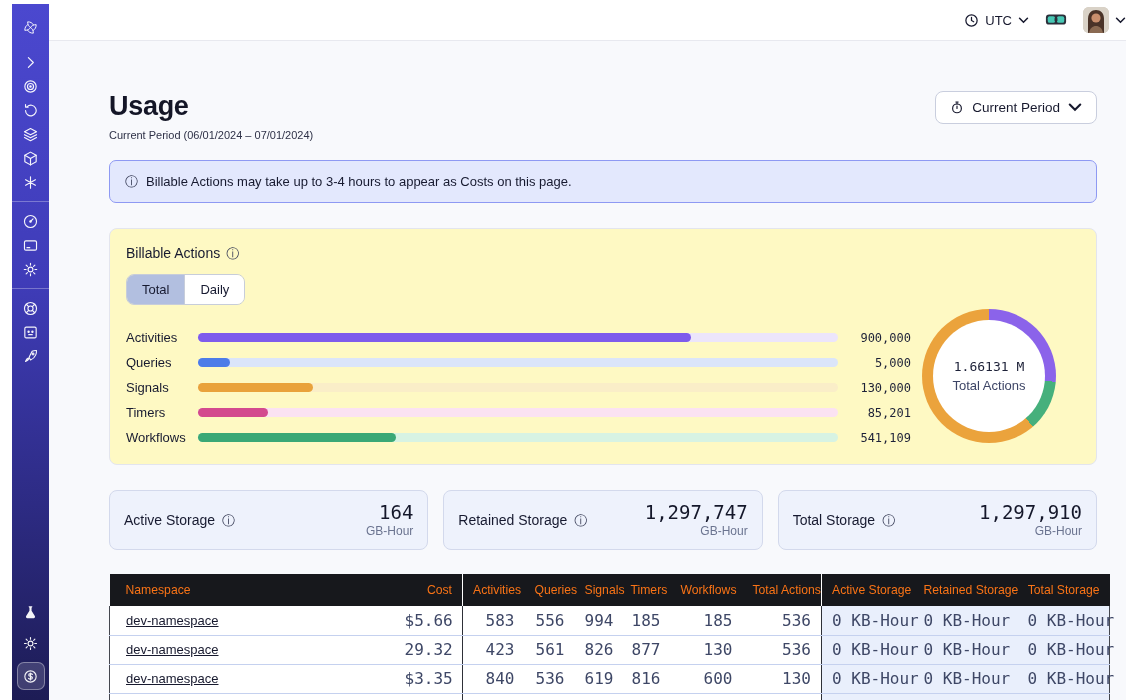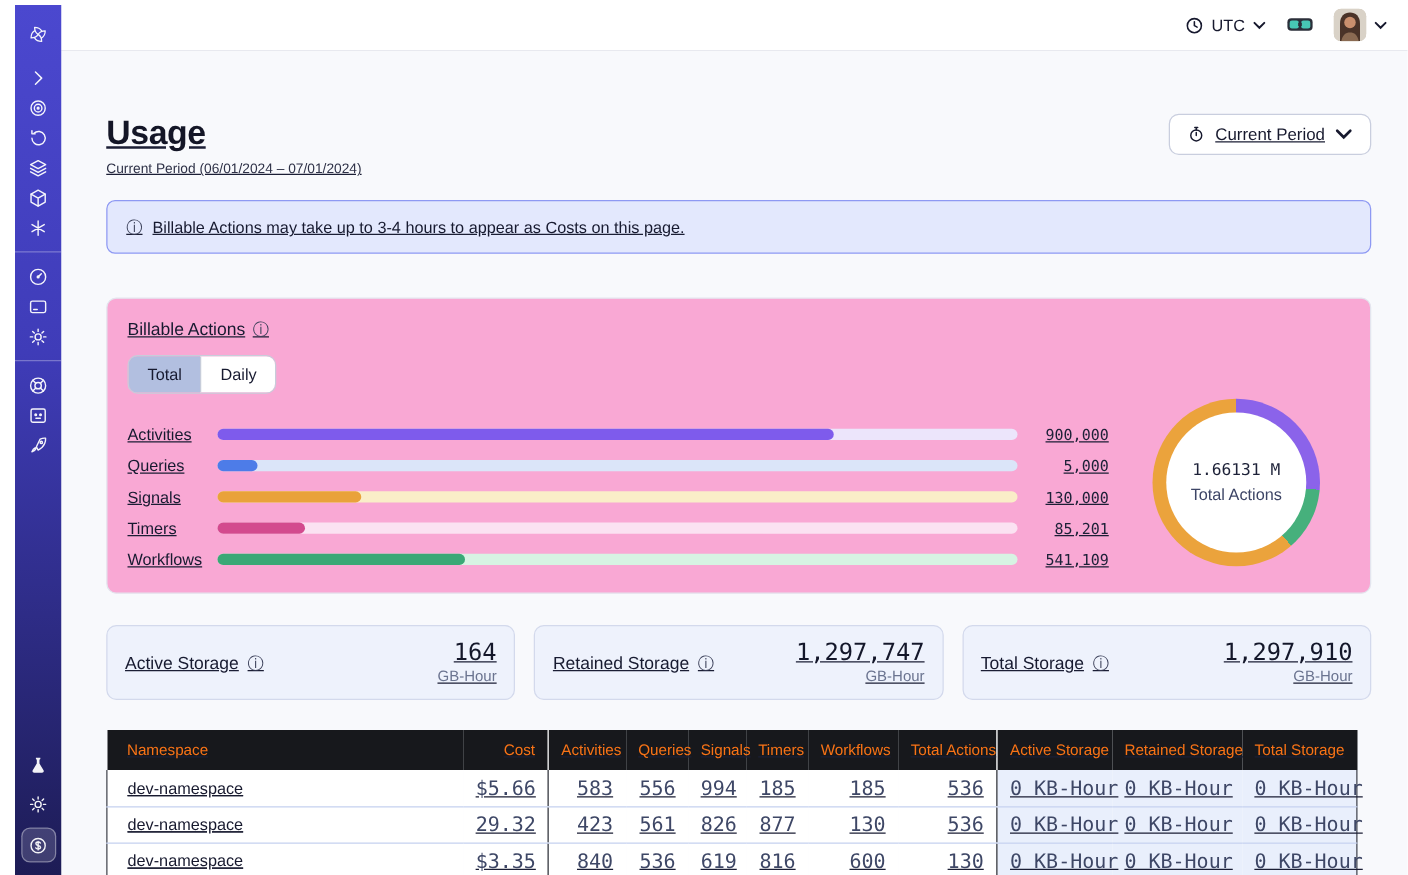--- a/index.html
+++ b/index.html
@@ -15,43 +15,43 @@
   .nav-item svg { width:17px; height:17px; }
   .nav-item.logo { height:30px; margin-bottom:8px; }
   .nav-item.active { background:rgba(255,255,255,.16); border:1px solid rgba(255,255,255,.38);
     border-radius:7px; width:28px; height:28px; }
   .sb-divider { width:37px; height:1px; background:rgba(255,255,255,.30); margin:7px 0; flex:0 0 auto; }
   .sb-bottom { margin-top:auto; display:flex; flex-direction:column; align-items:center; gap:7px; }
 
   
   .topbar { position:absolute; left:49px; right:0; top:0; height:41px; background:#fff;
     border-bottom:1px solid #e8e9ef; display:flex; align-items:center; justify-content:flex-end;
-    padding-right:16px; gap:16px;text-align:right; }
+    gap:16px;text-align:right; }
   .tz-btn { display:flex; align-items:center; gap:6px; font-size:13px; color:#17192e; cursor:pointer; }
   .goggles { width:22px; height:18px; cursor:pointer; }
   .account { display:flex; align-items:center; gap:6px; cursor:pointer; }
   .avatar { width:26px; height:26px; border-radius:6px; overflow:hidden; background:#cfc6ba; }
   .chev { width:11px; height:7px; }
 
   
   .main { position:absolute; left:49px; top:41px; right:0; bottom:0; background:#f8f9fc;
-    padding:0 29px 0 36px; overflow:hidden;text-decoration:underline; }
+    padding:0 29px 0 60px; overflow:hidden; }
 
   .page-head { margin-top:50px; display:flex; justify-content:space-between; align-items:flex-start; }
   .page-title { font-size:27px; font-weight:600; letter-spacing:-.3px; color:#141627; }
   .page-sub { font-size:11px; color:#2e3147; margin-top:7px;text-align:right; }
   .period-btn { background:#fff; border:1px solid #c9cede; border-radius:8px; height:33px;
     display:flex; align-items:center; gap:8px; padding:0 14px; font-size:13.5px; color:#17192e; cursor:pointer; }
   .period-btn svg { width:14px; height:15px; }
 
   .banner { margin-top:19px; height:43px; background:var(--banner-bg,#e3e8fd);
     border:1px solid var(--banner-bd,#8e99f3); border-radius:7px; display:flex; align-items:center;
     gap:8px; padding:0 15px; font-size:13px; color:#171a30; }
 
-  .card { margin-top:35px; height:237px; background:#f9a8d4; border:1px solid #e3e5ee; border-radius:8px;
+  .card { margin-top:25px; height:237px; background:#fef9c3; border:1px solid #e3e5ee; border-radius:8px;
     padding:16px 16px; position:relative; }
   .card-title { font-size:14px; font-weight:500; display:flex; align-items:center; gap:6px; color:#171a30; }
   .info-ic { font-size:13px; color:#3a3f58; font-style:normal; line-height:1; }
 
   .tabs { display:inline-flex; border:1px solid #c7cdda; border-radius:8px; overflow:hidden; margin-top:13px; }
   .tab { padding:7px 15px; font-size:13px; background:#fff; color:#171a30; cursor:pointer; }
   .tab + .tab { border-left:1px solid #c7cdda; }
   .tab.sel { background:var(--tab-sel,#b2bfe0); }
 
   .bars { margin-top:20px; width:800px; }

